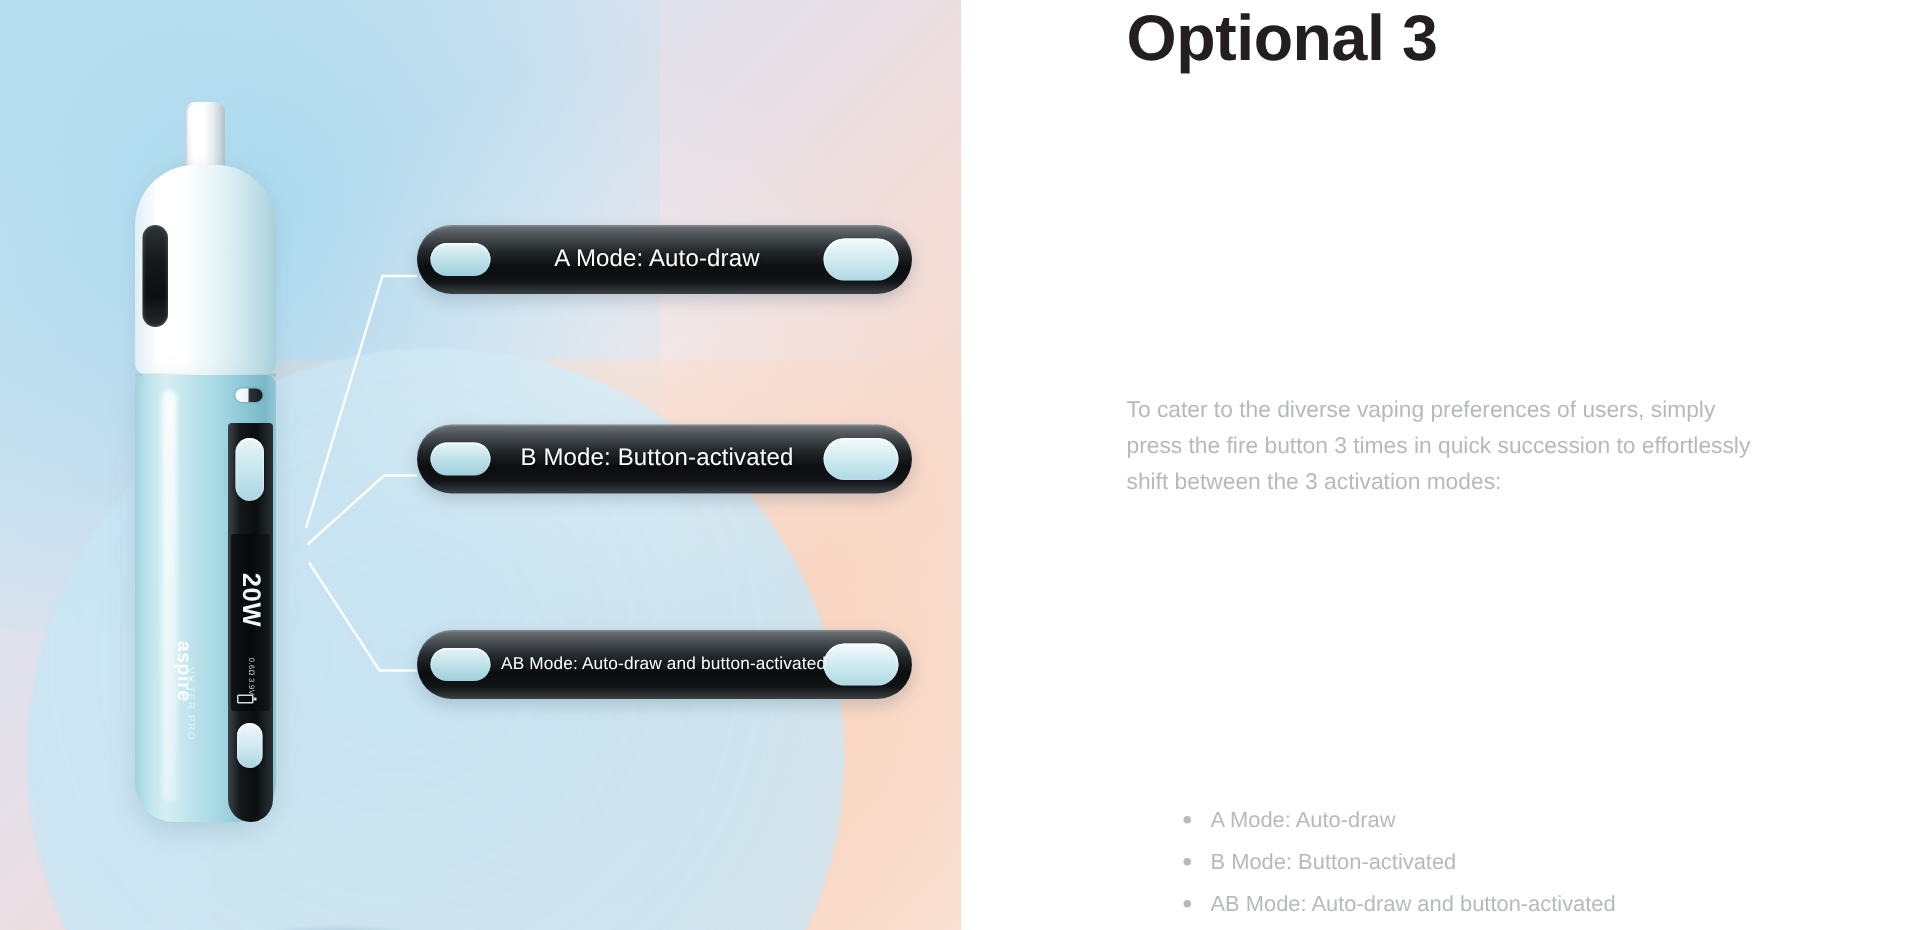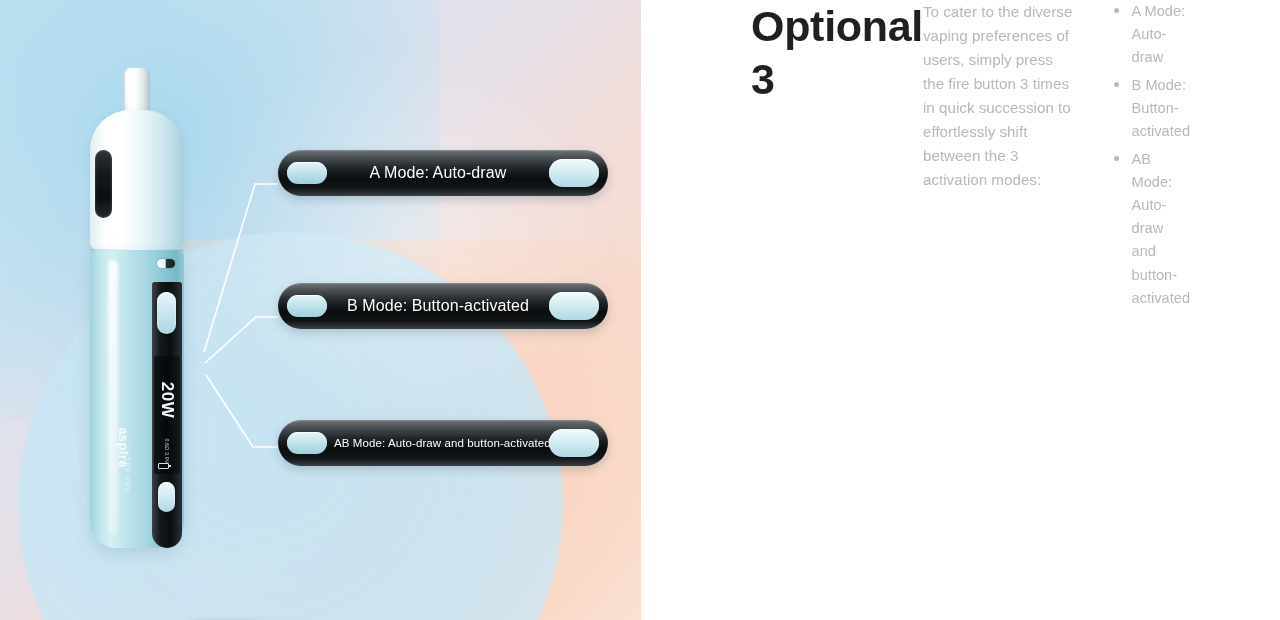--- a/index.html
+++ b/index.html
@@ -308,22 +308,23 @@
   }
   .pill-label.small { font-size: 11.5px; }
 
   
   .right-panel {
     position: relative;
     width: 639px; height: 620px;
     background: #ffffff;
     padding: 0 90px 0 110px;
     display: flex;
-    flex-direction: row;
+    flex-direction: column;
     justify-content: space-between;
+    gap: 24px;
   }
   .headline {
     color: #231f20;
     font-size: 43px;
     font-weight: 700;
     line-height: 1.24;
     letter-spacing: -0.3px;
     margin-bottom: 26px;
   }
   .headline .ln { display: block; }

